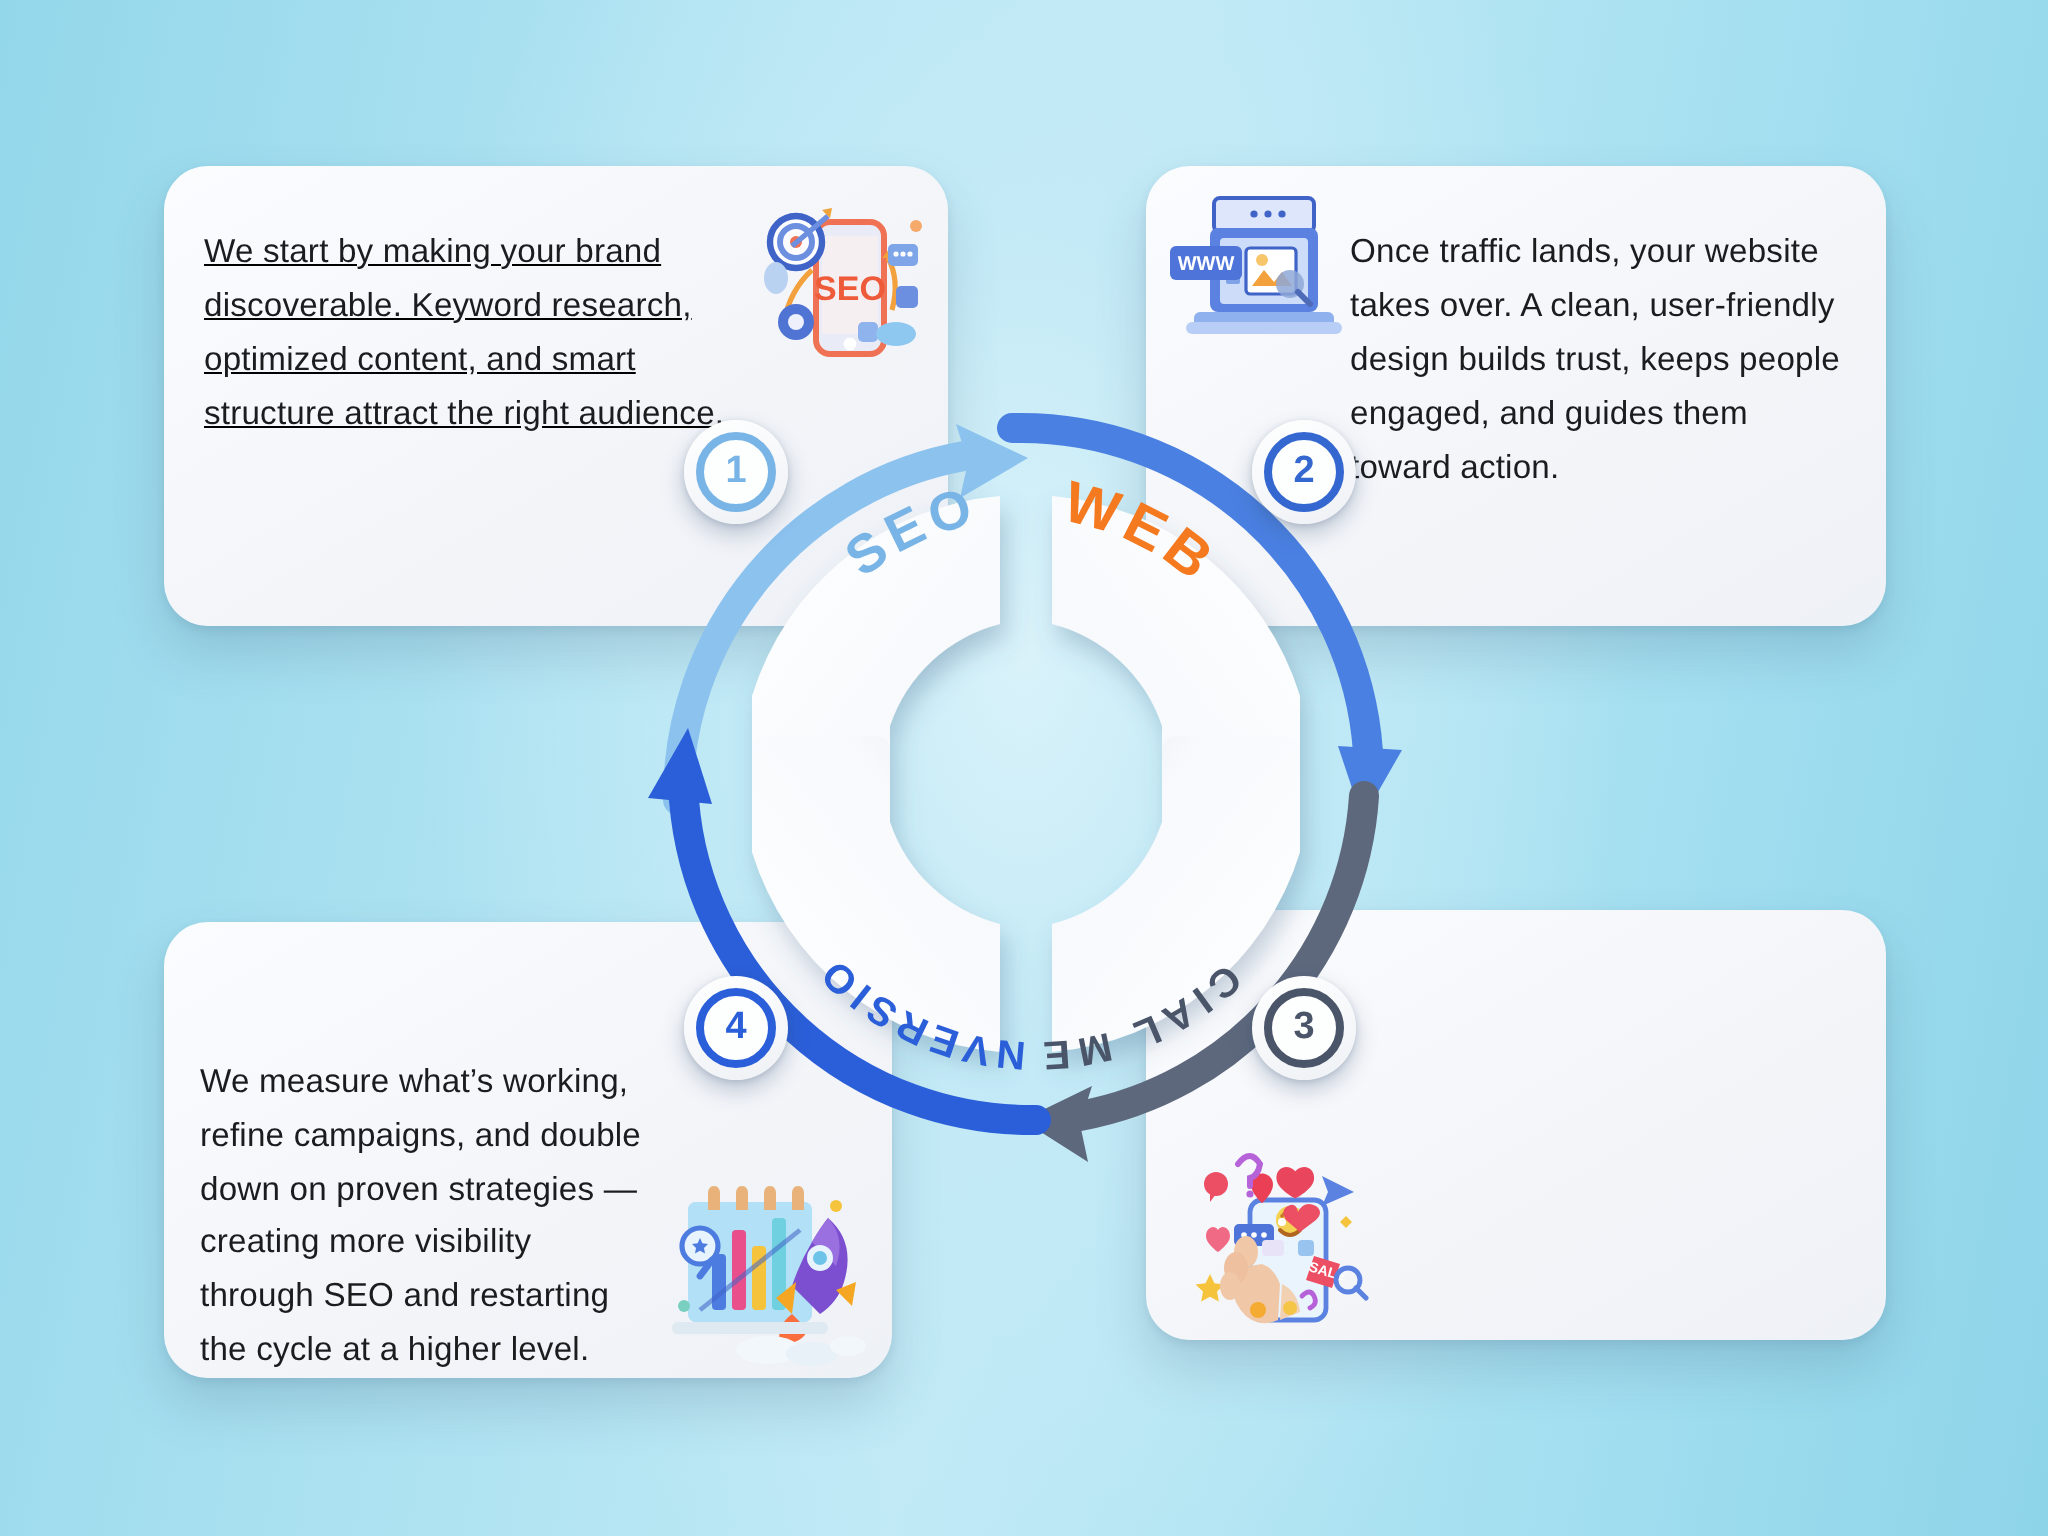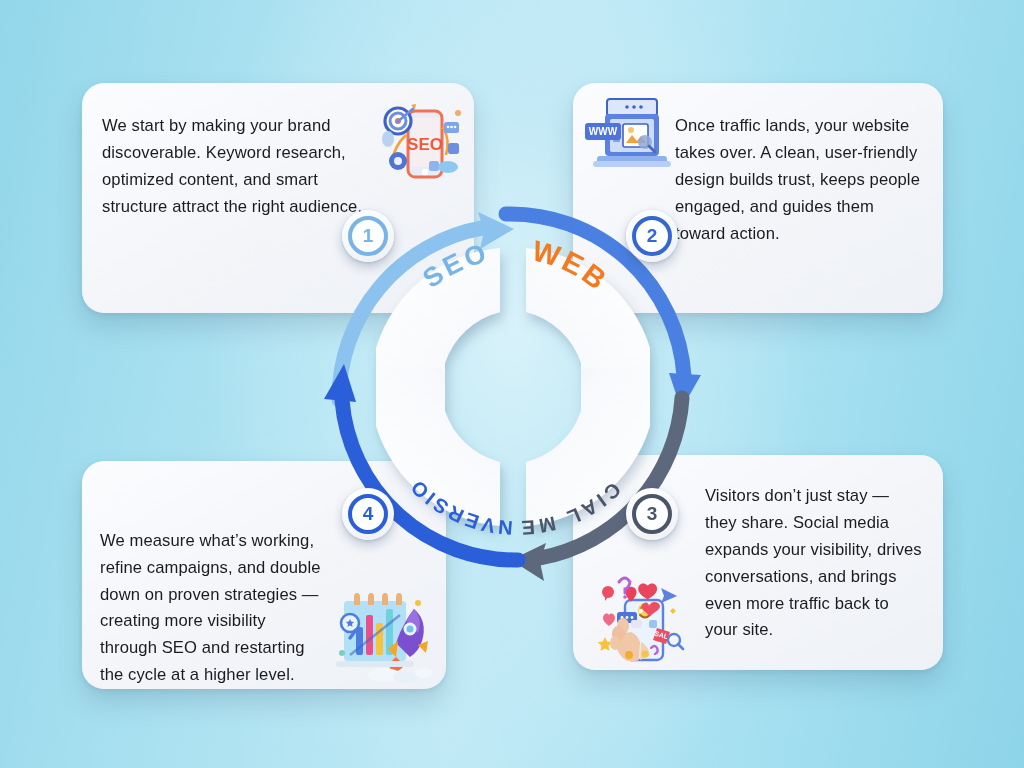--- a/index.html
+++ b/index.html
@@ -21,21 +21,21 @@
     box-shadow:0 14px 26px rgba(60,90,120,.20), 0 2px 5px rgba(60,90,120,.12);
     display:flex;
     align-items:flex-start;
   }
   .card .txt{
     font-size:16.6px;
     line-height:1.62;
     color:#1b1c1e;
     letter-spacing:.1px;
   }
-  #card1{left:82px;  top:83px;  width:392px; height:230px; padding:30px 89px 0 20px;}
+  #card1{left:82px;  top:83px;  width:392px; height:230px; padding:30px 89px 0 20px;text-decoration:underline;}
   #card2{left:573px; top:83px;  width:370px; height:230px; padding:30px 20px 0 102px;}
   #card3{left:573px; top:455px; width:370px; height:215px; padding:28px 20px 0 132px;}
   #card4{left:82px;  top:461px; width:364px; height:228px; padding:26px 120px 0 18px;align-items:flex-end;}
 
   
   .ill{position:absolute;}
   #ill1{right:8px;  top:16px;  width:92px; height:88px;}
   #ill2{left:10px;  top:14px;  width:92px; height:76px;text-align:center;}
   #ill3{left:22px;  bottom:8px;width:104px;height:92px;}
   #ill4{right:10px; bottom:6px;width:108px;height:90px;}
@@ -165,21 +165,20 @@
         <ellipse cx="20" cy="73" rx="5" ry="7" fill="#f0c8a8"></ellipse>
         <path d="M46 72 q8 4 9 14 l-10 4z" fill="#f2d0b2"></path>
         <circle cx="34" cy="85" r="4" fill="#f5a623" opacity=".9"></circle>
         <circle cx="50" cy="84" r="3.5" fill="#f5c33c" opacity=".9"></circle>
         <path d="M56 78 q4 -4 6 0 q2 4 -2 6" stroke="#b663d9" stroke-width="2.4" fill="none" stroke-linecap="round"></path>
         <rect x="36" y="50" width="11" height="8" rx="2" fill="#e9e3f8"></rect>
         <rect x="54" y="50" width="8" height="8" rx="2" fill="#9ac4f0"></rect>
         <path d="M78 38 l3 3 -3 3 -3 -3z" fill="#f5c33c"></path>
       </svg>
     </div>
-    <div class="txt">Visitors don’t just stay — they share. Social media expands your visibility, drives conversations, and brings even more traffic back to your site.</div>
   </div>
 
   <div class="card" id="card4">
     <div class="txt">We measure what’s working, refine campaigns, and double down on proven strategies — creating more visibility through SEO and restarting the cycle at a higher level.</div>
     <div class="ill" id="ill4">
       <svg viewBox="0 0 108 90">
         <rect x="16" y="8" width="62" height="60" rx="4" fill="#9fd8f2"></rect>
         <rect x="16" y="8" width="62" height="60" rx="4" fill="#bfe6f8" opacity=".6"></rect>
         <path d="M26 4 q0 -4 3 -4 q3 0 3 4 v8 h-6z" fill="#e8b27a"></path>
         <path d="M40 4 q0 -4 3 -4 q3 0 3 4 v8 h-6z" fill="#e8b27a"></path>

